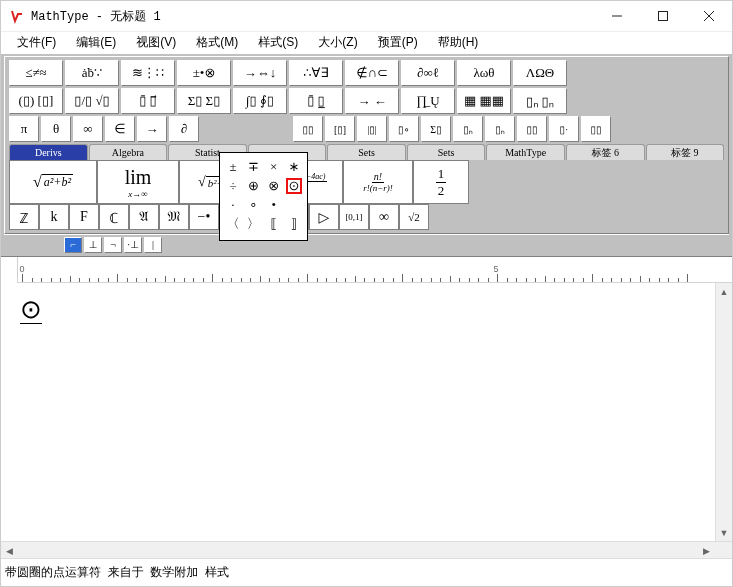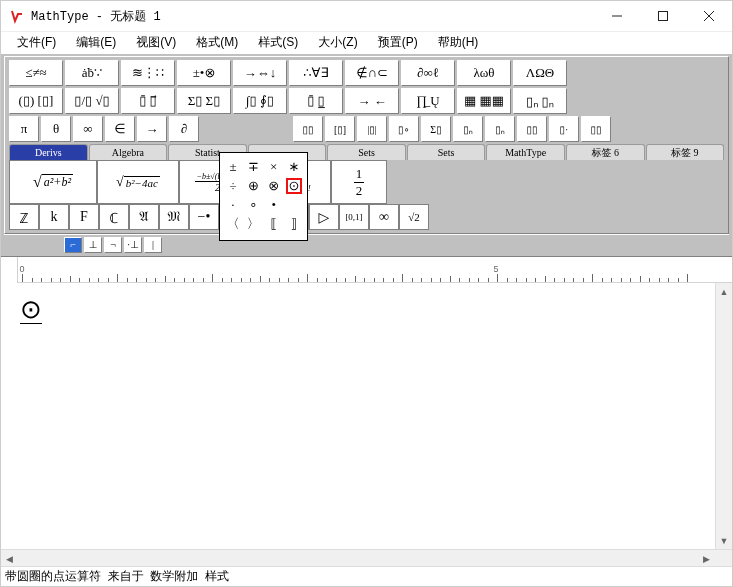--- a/index.html
+++ b/index.html
@@ -37,21 +37,21 @@
   .ruler .tickM { height:6px; }
   .ruler .tickL { height:8px; }
   .ruler .num { position:absolute; bottom:8px; transform:translateX(-50%); }
   .editor { flex:1; background:#fff; display:flex; overflow:hidden; }
   .editor-gutter { width:17px; background:#fff;}
   .editor-area { flex:1; padding: 14px 2px; position:relative; }
   .eq-sym { font-family: "Segoe UI Symbol","Times New Roman",serif; font-size: 26px; line-height:1; border-bottom: 1px solid #000; display:inline-block;}
   .scroll-v { width:17px; background:#f0f0f0; border-left:1px solid #ddd; display:flex; flex-direction:column; justify-content:space-between;}
   .sbtn { height:17px; background:#f0f0f0; display:flex; align-items:center; justify-content:center; font-size:9px; color:#666;}
   .scrollbar-h { height:17px; background:#f0f0f0; border-top:1px solid #ddd; display:flex; justify-content:space-between;}
-  .status { height:20px; border-top:1px solid #ddd; display:flex; align-items:center; padding: 0 4px; font-size:12px; }
+  .status { height:28px; border-top:1px solid #ddd; display:flex; align-items:center; padding: 0 4px; font-size:12px; }
   .status span + span::before { content:"  "; white-space:pre;}
   .frac { display:inline-flex; flex-direction:column; align-items:center; font-size:10px; font-style:italic; }
   .frac .num { border-bottom:1px solid #000; padding: 0 2px; }
   .frac .den { padding: 0 2px; }
 </style>
 </head>
 <body>
 
 <div class="titlebar">
   <span class="logo">
@@ -196,20 +196,24 @@
       <div class="tab">Sets</div>
       <div class="tab">MathType</div>
       <div class="tab">标签 6</div>
       <div class="tab">标签 9</div>
     </div>
 
     <div class="template-row">
       <div class="tplcell" style="width:88px">
         <span style="font-size:16px">√</span>
           <span style="border-top:1px solid #000; font-style:italic; font-size:12px; padding:0 2px;">a²+b²</span>
+      </div>
+      <div class="tplcell" style="width:82px; flex-direction:column;">
+        <span style="font-size:20px;">lim</span>
+        <span style="font-size:9px; font-style:italic;">x→∞</span>
       </div>
       <div class="tplcell" style="width:82px">
         <span style="font-size:14px">√</span>
           <span style="border-top:1px solid #000; font-style:italic; font-size:11px; padding:0 2px;">b²−4ac</span>
       </div>
       <div class="tplcell" style="width:82px">
         <span class="frac">
             <span class="num" style="font-size:8px;">−b±√(b²−4ac)</span>
             <span class="den">2a</span>
           </span>

